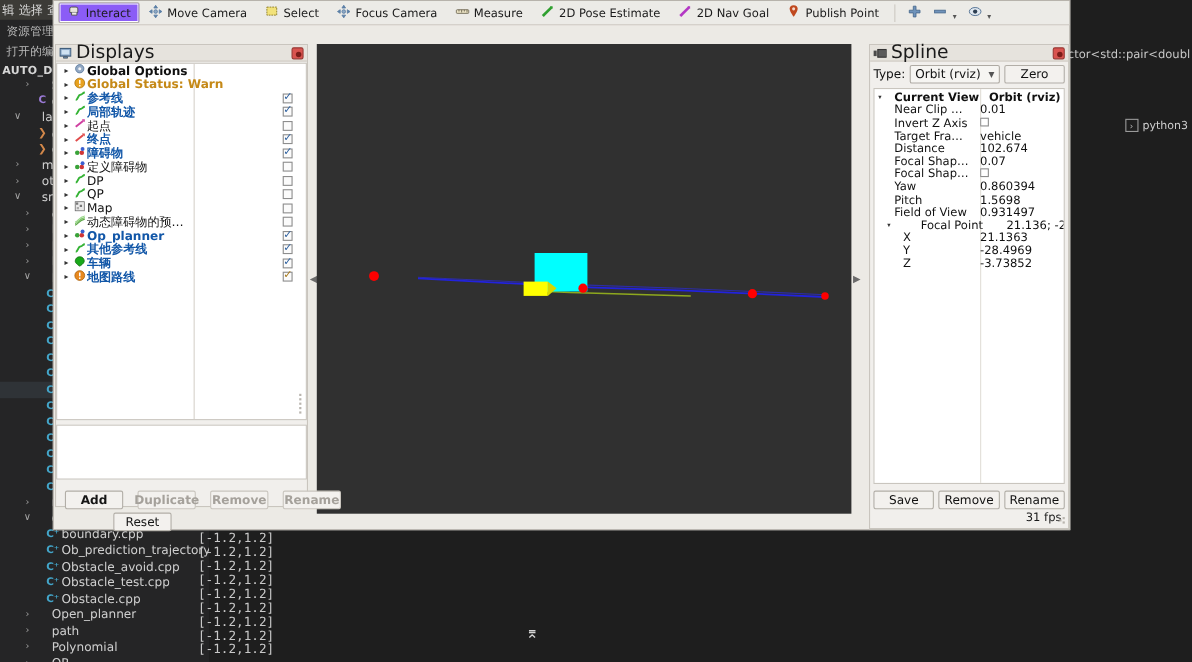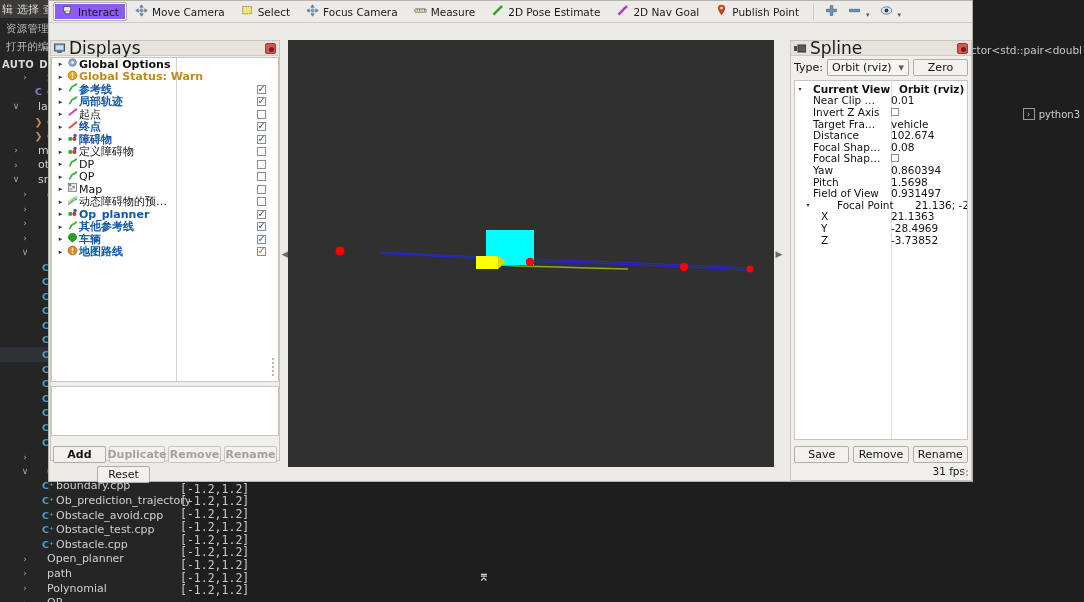--- a/index.html
+++ b/index.html
@@ -151,21 +151,21 @@
   }
   .scroll-grip {
     position:absolute; right:2px; bottom:3px; width:6px; height:22px;
   }
   .scroll-grip i { display:block; width:2px;height:2px;background:#b9b5ae; margin:2px auto;}
 
   .prop-area {
     position:absolute; left:0; top:345px; right:0; height:50px;
     background:#fff; border:1px solid #c9c5be;
   }
-  .btnrow { position:absolute; left:2px; right:2px; display:flex; gap:3px; }
+  .btnrow { position:absolute; left:8px; right:2px; display:flex; gap:13px; }
   .pbtn {
     height:17px; min-width:53px; padding:0 8px; font-size:11px; color:#151515;
     background:#f3f1ee; border:1px solid #b2aea7; border-radius:2px;
     display:flex; align-items:center; justify-content:center; font-weight:bold;
   }
   .pbtn.disabled { color:#a5a19b; border-color:#c9c5be; font-weight:bold;}
   .pbtn.norm { font-weight:normal; }
 
   
   .v-typerow { position:absolute; left:3px; top:18px; right:3px; display:flex; align-items:center; gap:4px;}
@@ -801,21 +801,21 @@
               <span class="vv">vehicle</span>
             </div>
             <div class="vrow">
               <span class="vchev" style="margin-left: 8px;"></span>
               <span class="vk" style="width: 78px; flex-basis: 78px;">Distance</span>
               <span class="vv">102.674</span>
             </div>
             <div class="vrow">
               <span class="vchev" style="margin-left: 8px;"></span>
               <span class="vk" style="width: 78px; flex-basis: 78px;">Focal Shap…</span>
-              <span class="vv">0.08</span>
+              <span class="vv">0.07</span>
             </div>
             <div class="vrow">
               <span class="vchev" style="margin-left: 8px;"></span>
               <span class="vk" style="width: 78px; flex-basis: 78px;">Focal Shap…</span>
               <span class="vv"><span class="vck"></span></span>
             </div>
             <div class="vrow">
               <span class="vchev" style="margin-left: 8px;"></span>
               <span class="vk" style="width: 78px; flex-basis: 78px;">Yaw</span>
               <span class="vv">0.860394</span>

